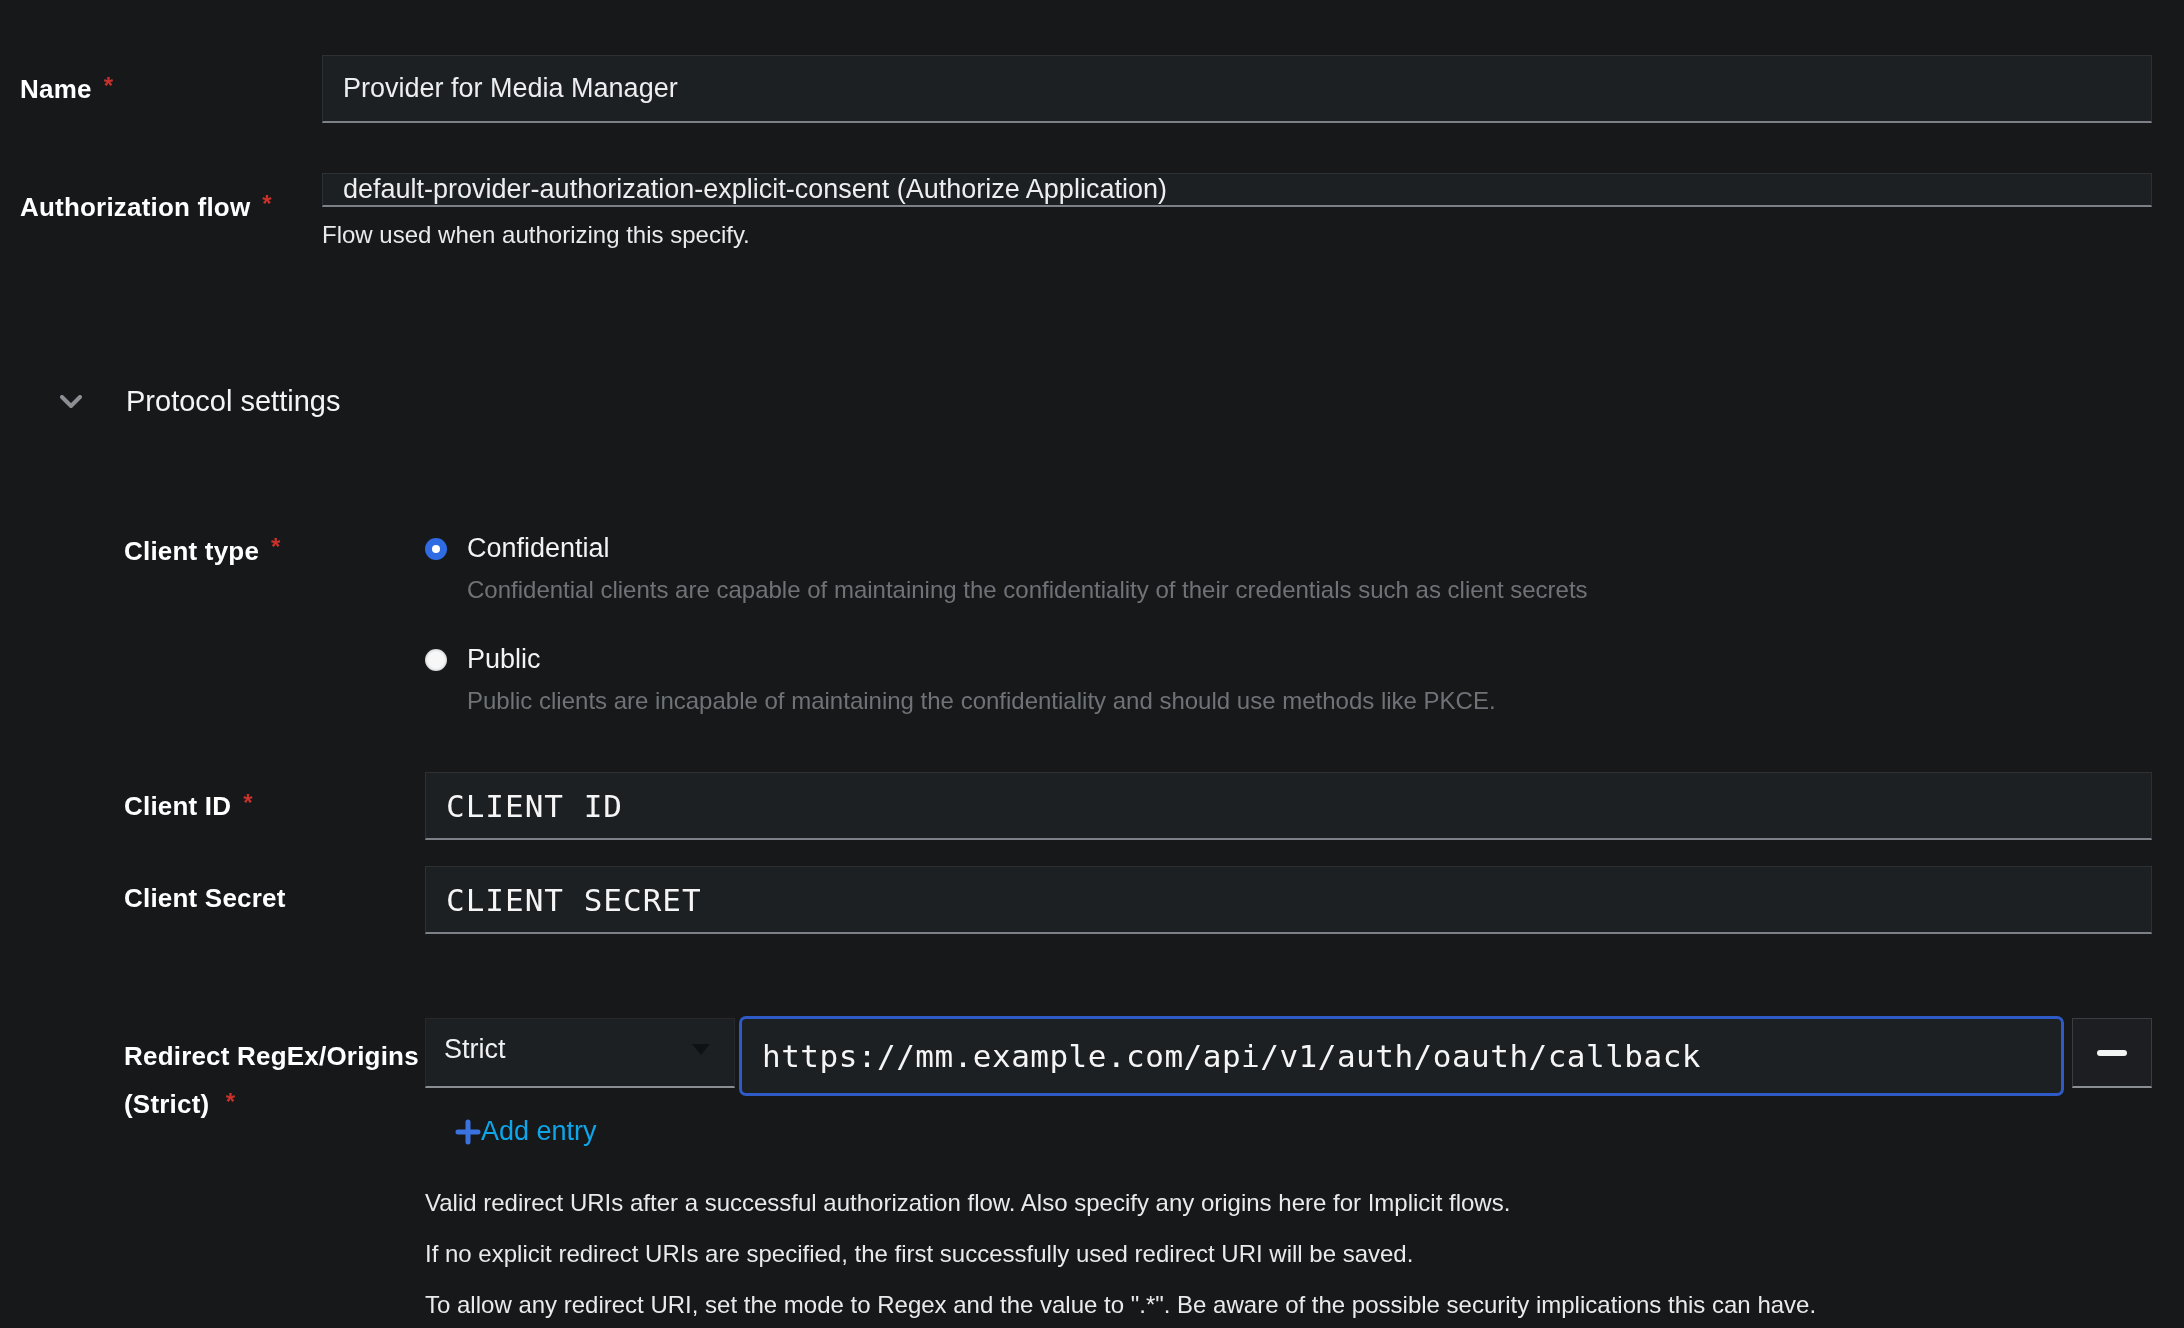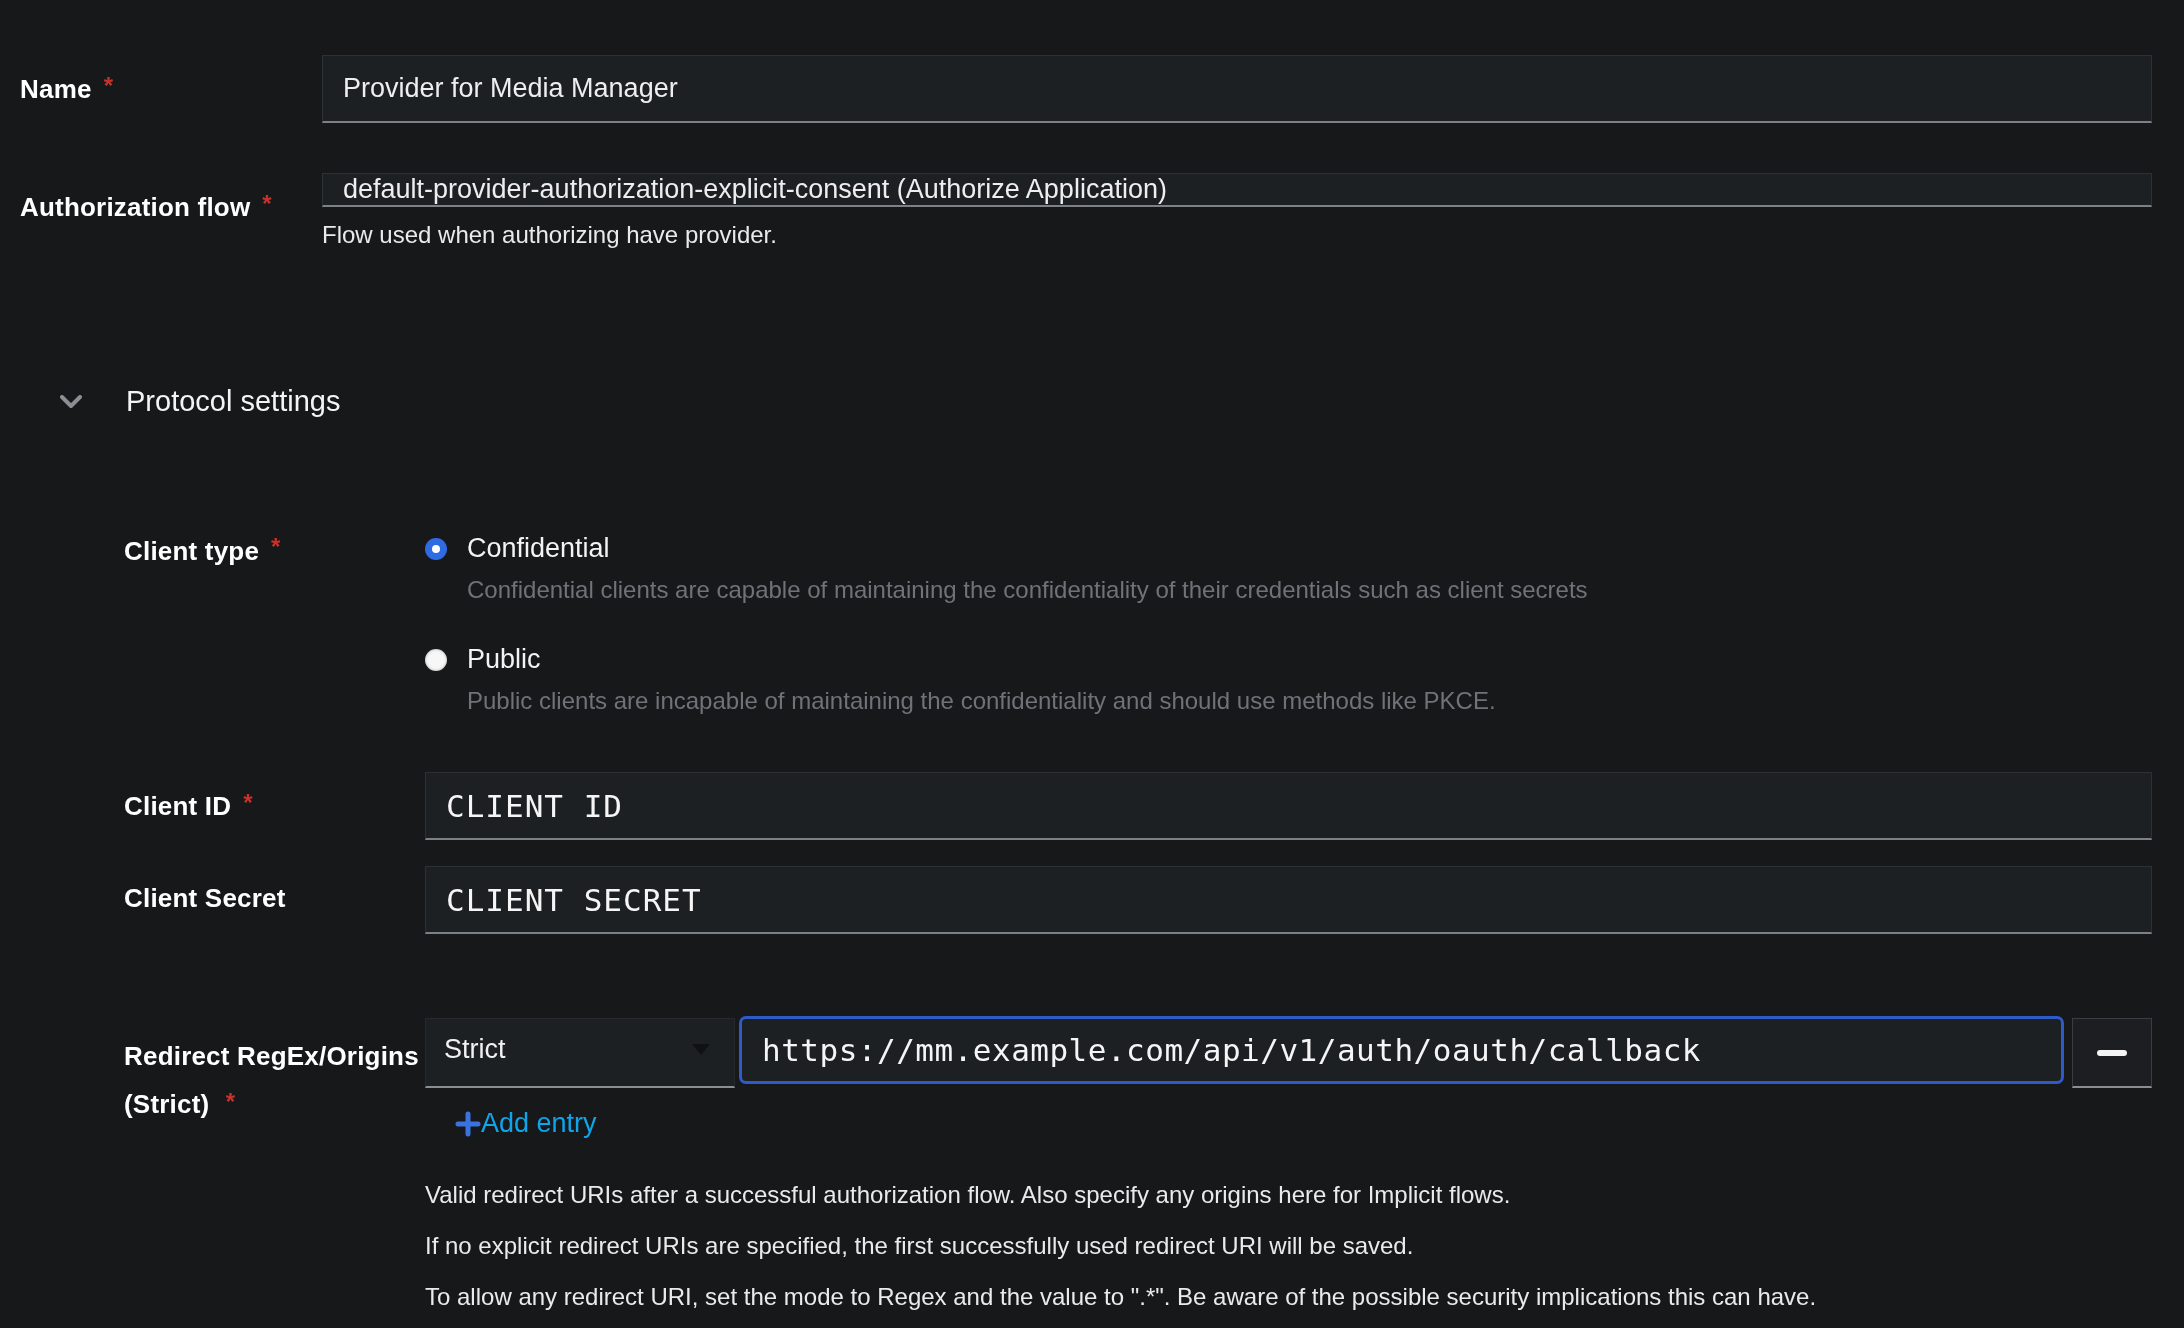--- a/index.html
+++ b/index.html
@@ -68,21 +68,21 @@
     display:flex; align-items:center; justify-content:space-between;
     padding:0 24px 6px 18px; cursor:pointer;
   }
   .mode-select .sel-text { font-size:27px; color:#f0f1f2; }
   .caret-down {
     width:0; height:0;
     border-left:9px solid transparent; border-right:9px solid transparent;
     border-top:11px solid #101113;
   }
   .url-input-wrap {
-    flex:1; margin-left:4px; height:68px;
+    flex:1; margin-left:4px; height:80px;
     border:3px solid #2e5bc7; border-radius:7px;
     background:#1d2023; display:flex; align-items:flex-start;
   }
   .url-input {
     width:100%; height:100%; background:transparent; border:none; outline:none;
     color:#f5f5f6; font-family:"DejaVu Sans Mono","Liberation Mono", monospace;
     font-size:31px; letter-spacing:0.5px; padding-left:20px;
   }
   .remove-btn {
     flex:0 0 80px; height:70px; margin-left:8px; margin-top:2px;
@@ -125,21 +125,21 @@
     <input class="text-input" type="text" value="Provider for Media Manager" style="">
   </div>
 
   <div class="row" id="row-auth">
     <div class="label-col" style="height:68px">
       <span class="lbl">Authorization flow</span>
       <span class="req">*</span>
     </div>
     <div class="field-col">
       <input class="text-input" type="text" value="default-provider-authorization-explicit-consent (Authorize Application)" style="">
-      <div class="helper">Flow used when authorizing have provider.</div>
+      <div class="helper">Flow used when authorizing this specify.</div>
     </div>
   </div>
 
   <div class="section-header">
     <span class="chevron-box">
       <svg width="22" height="14" viewBox="0 0 22 14">
         <path d="M2 2 L11 11 L20 2" stroke="#8b8e92" stroke-width="4" fill="none" stroke-linecap="round" stroke-linejoin="round"></path>
       </svg>
     </span>
     <span class="section-title">Protocol settings</span>

